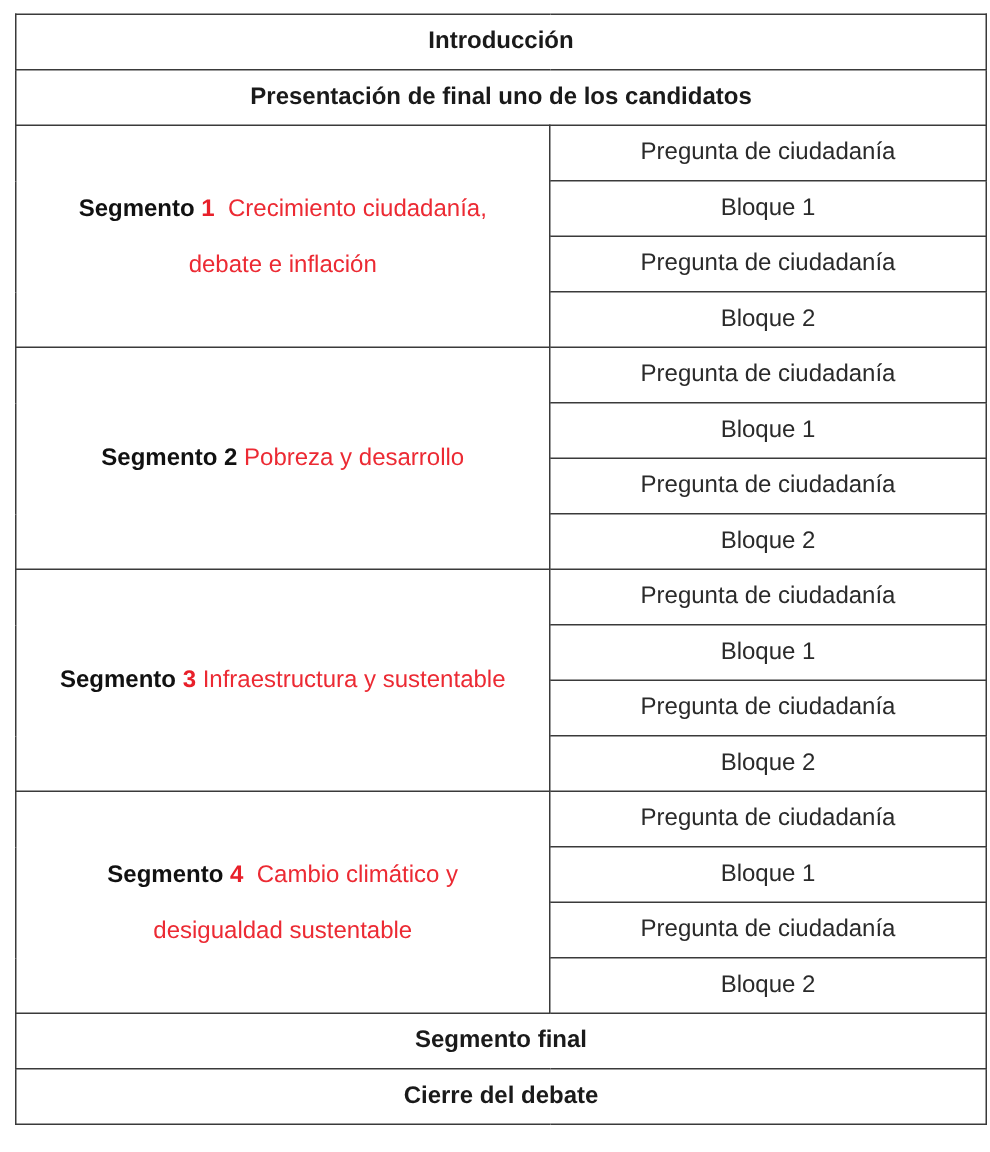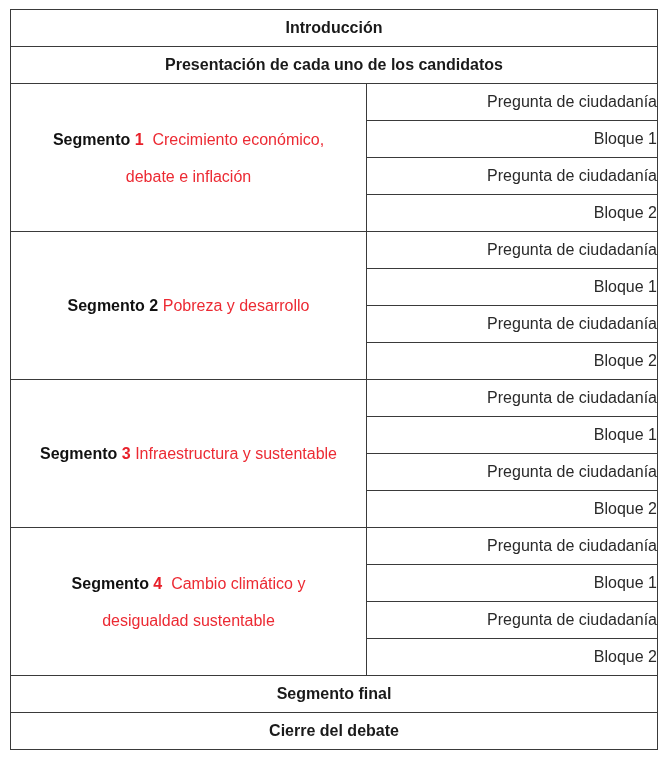--- a/index.html
+++ b/index.html
@@ -15,48 +15,48 @@
       border: 1.5px solid #3a3a3a;
       height: 36px;
       padding: 0;
       font-size: 16px;
       line-height: 20px;
       vertical-align: middle;
     }
     td.full { text-align: center; font-weight: bold; }
     td.seg { text-align: center; width: 355px; padding: 0 6px; }
     td.seg .seg-inner { line-height: 37px; }
-    td.sub { text-align: right; padding-left: 7px; color: #2a2a2a; }
+    td.sub { text-align: center; padding-left: 7px; color: #2a2a2a; }
     .seg-word { font-weight: bold; color: #111; }
     .num-red { font-weight: bold; color: #e8202a; }
     .num-black { font-weight: bold; color: #111; }
     .topic { color: #ec2a33; }
   </style>
 </head>
 <body>
 
 <table class="debate">
   <colgroup>
       <col style="width:356px">
       <col style="width:291px">
     </colgroup>
   <tbody>
       <tr>
     <td class="full" colspan="2">Introducción</td>
   </tr>
   <tr>
-    <td class="full" colspan="2">Presentación de cada uno de los candidatos</td>
+    <td class="full" colspan="2">Presentación de final uno de los candidatos</td>
   </tr>
 
   <tr>
     <td class="seg" rowspan="4">
       <div class="seg-inner">
         <span class="seg-word">Segmento</span>
         <span class="num-red">1</span>&nbsp;
-        <span class="topic">Crecimiento  económico,</span><br>
+        <span class="topic">Crecimiento  ciudadanía,</span><br>
         <span class="topic">debate e inflación</span>
       </div>
     </td>
     <td class="sub">Pregunta de ciudadanía</td>
   </tr>
   <tr>
         <td class="sub">Bloque 1</td>
       </tr>
   <tr>
         <td class="sub">Pregunta de ciudadanía</td>

